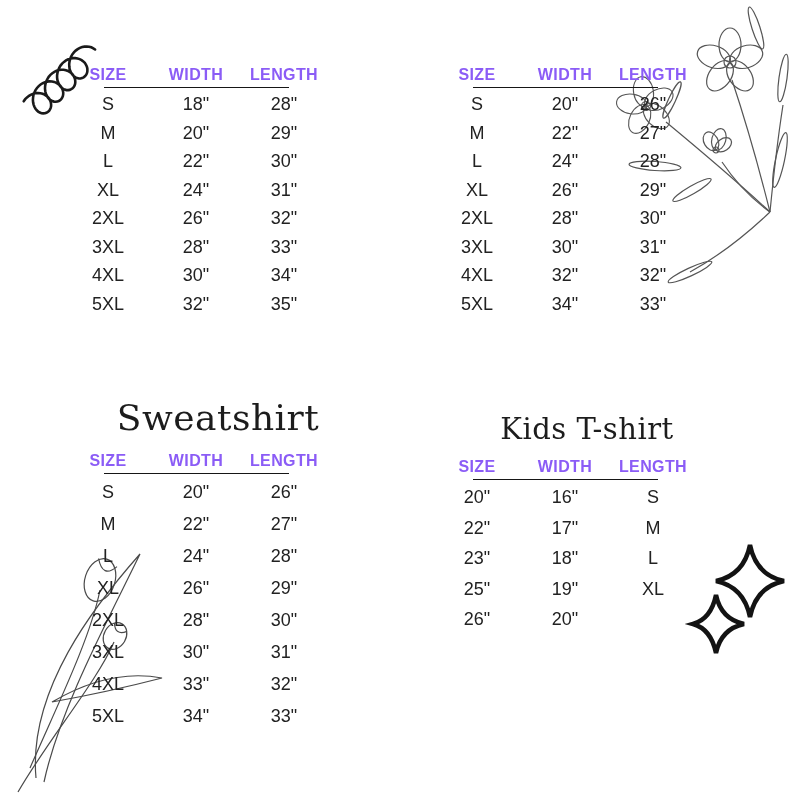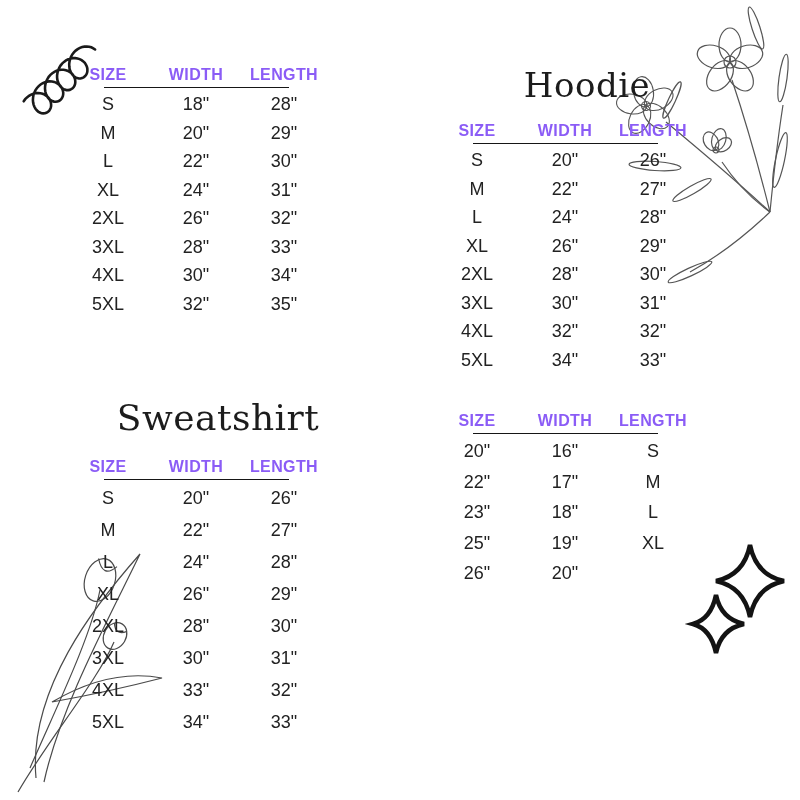--- a/index.html
+++ b/index.html
@@ -13,21 +13,21 @@
   .table-title{
     margin:0 0 14px 0;
     font-family:"DejaVu Serif", serif;
     font-weight:500;
     text-align:center;
     letter-spacing:.5px;
     transform:translateX(22px);
     white-space:nowrap;
   }
   #t0 .table-title, #t1 .table-title{font-size:34px;line-height:42px;}
-  #t2 .table-title{font-size:36px;line-height:44px;margin-bottom:16px;}
+  #t2 .table-title{font-size:36px;line-height:44px;margin-bottom:10px;}
   #t3 .table-title{font-size:29px;line-height:38px;margin-bottom:8px;}
   .st-grid{display:grid;grid-template-columns:84px 92px 84px;}
   .st-cell{text-align:center;}
   .head .st-cell{
     font-weight:700;font-size:16px;line-height:22px;letter-spacing:.4px;
     color:#8b5cf6;
   }
   .st-rule{width:185px;margin:1px auto 2px;border-top:1.8px solid #161616;height:0;}
   .body .st-cell{font-size:18px;line-height:var(--rh);color:#222;}
   #t0 .body, #t1 .body{--rh:28.5px;}
@@ -142,21 +142,20 @@
       <div class="st-cell">4XL</div>
       <div class="st-cell">30"</div>
       <div class="st-cell">34"</div>
       <div class="st-cell">5XL</div>
       <div class="st-cell">32"</div>
       <div class="st-cell">35"</div>
     </div>
 </section>
 
 <section class="table-block" id="t1" style="left:435px;top:64px;">
-  <h2 class="table-title">Hoodie</h2>
   <div class="st-grid head">
     <div class="st-cell">SIZE</div>
     <div class="st-cell">WIDTH</div>
     <div class="st-cell">LENGTH</div>
   </div>
   <div class="st-rule"></div>
   <div class="st-grid body">
       <div class="st-cell">S</div>
       <div class="st-cell">20"</div>
       <div class="st-cell">26"</div>
@@ -214,20 +213,21 @@
       <div class="st-cell">4XL</div>
       <div class="st-cell">33"</div>
       <div class="st-cell">32"</div>
       <div class="st-cell">5XL</div>
       <div class="st-cell">34"</div>
       <div class="st-cell">33"</div>
     </div>
 </section>
 
 <section class="table-block" id="t3" style="left:435px;top:410px;">
+  <h2 class="table-title">Kids T-shirt</h2>
   <div class="st-grid head">
     <div class="st-cell">SIZE</div>
     <div class="st-cell">WIDTH</div>
     <div class="st-cell">LENGTH</div>
   </div>
   <div class="st-rule"></div>
   <div class="st-grid body">
       <div class="st-cell">20"</div>
       <div class="st-cell">16"</div>
       <div class="st-cell">S</div>

